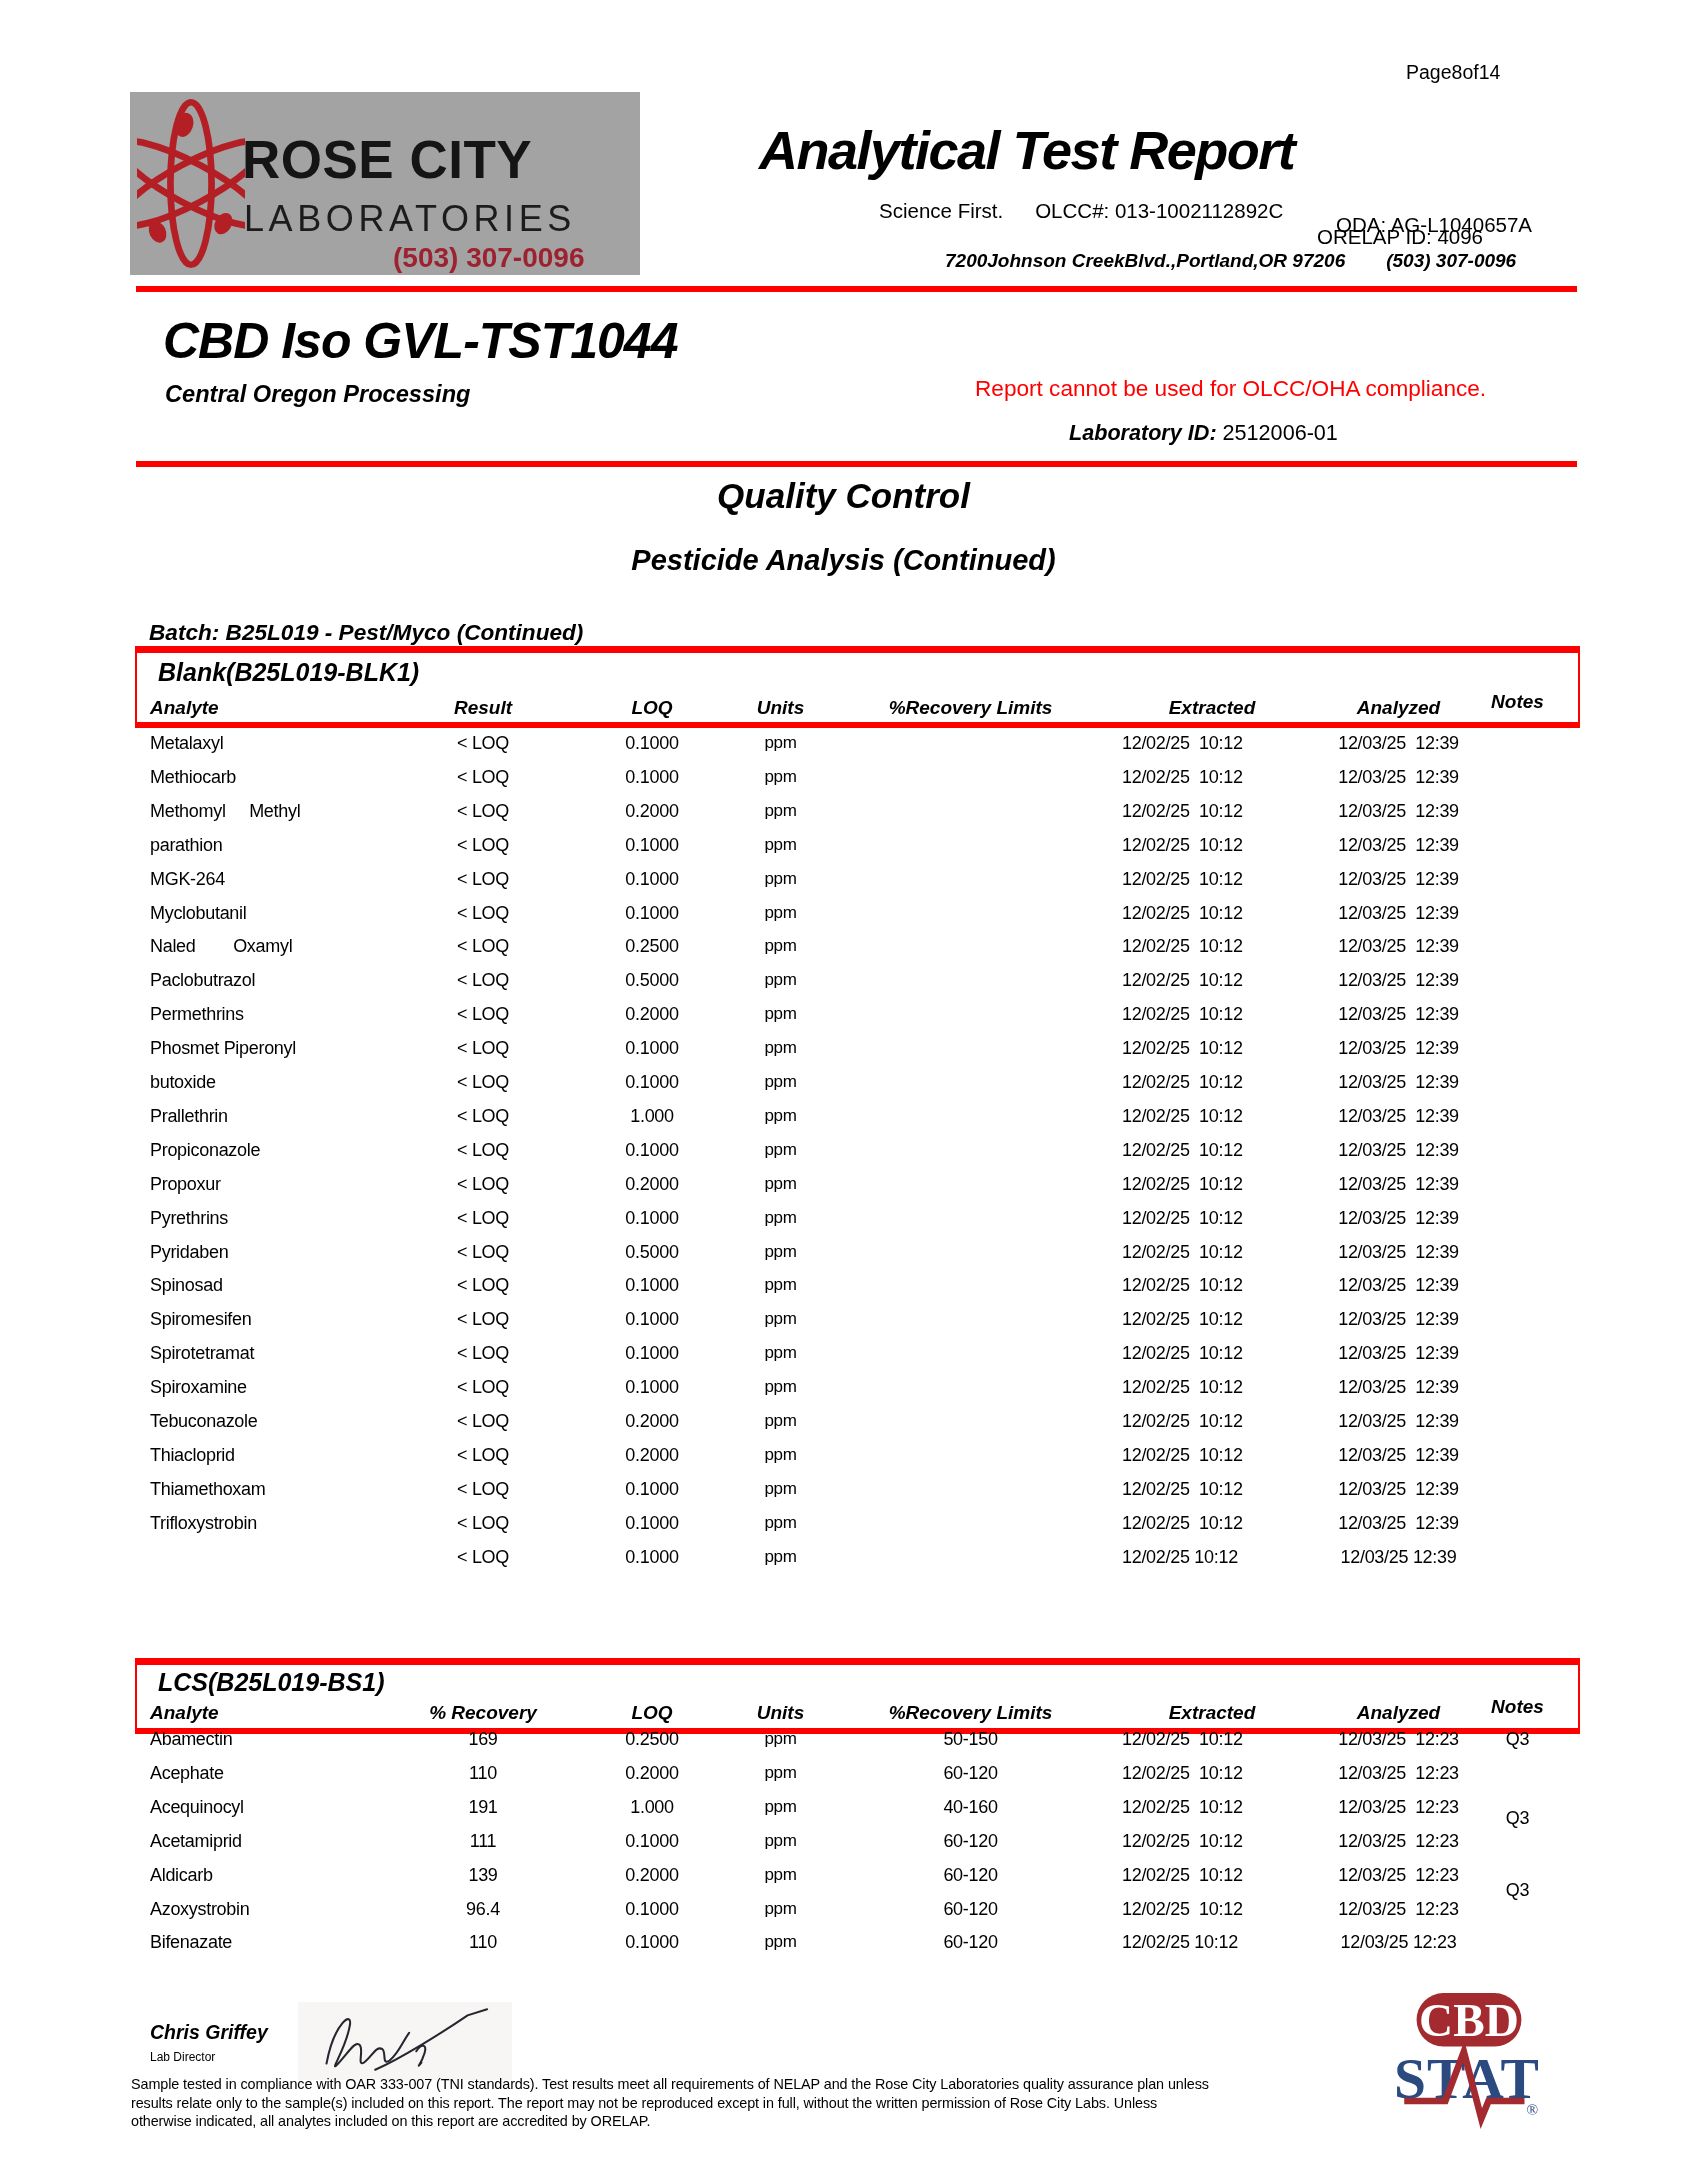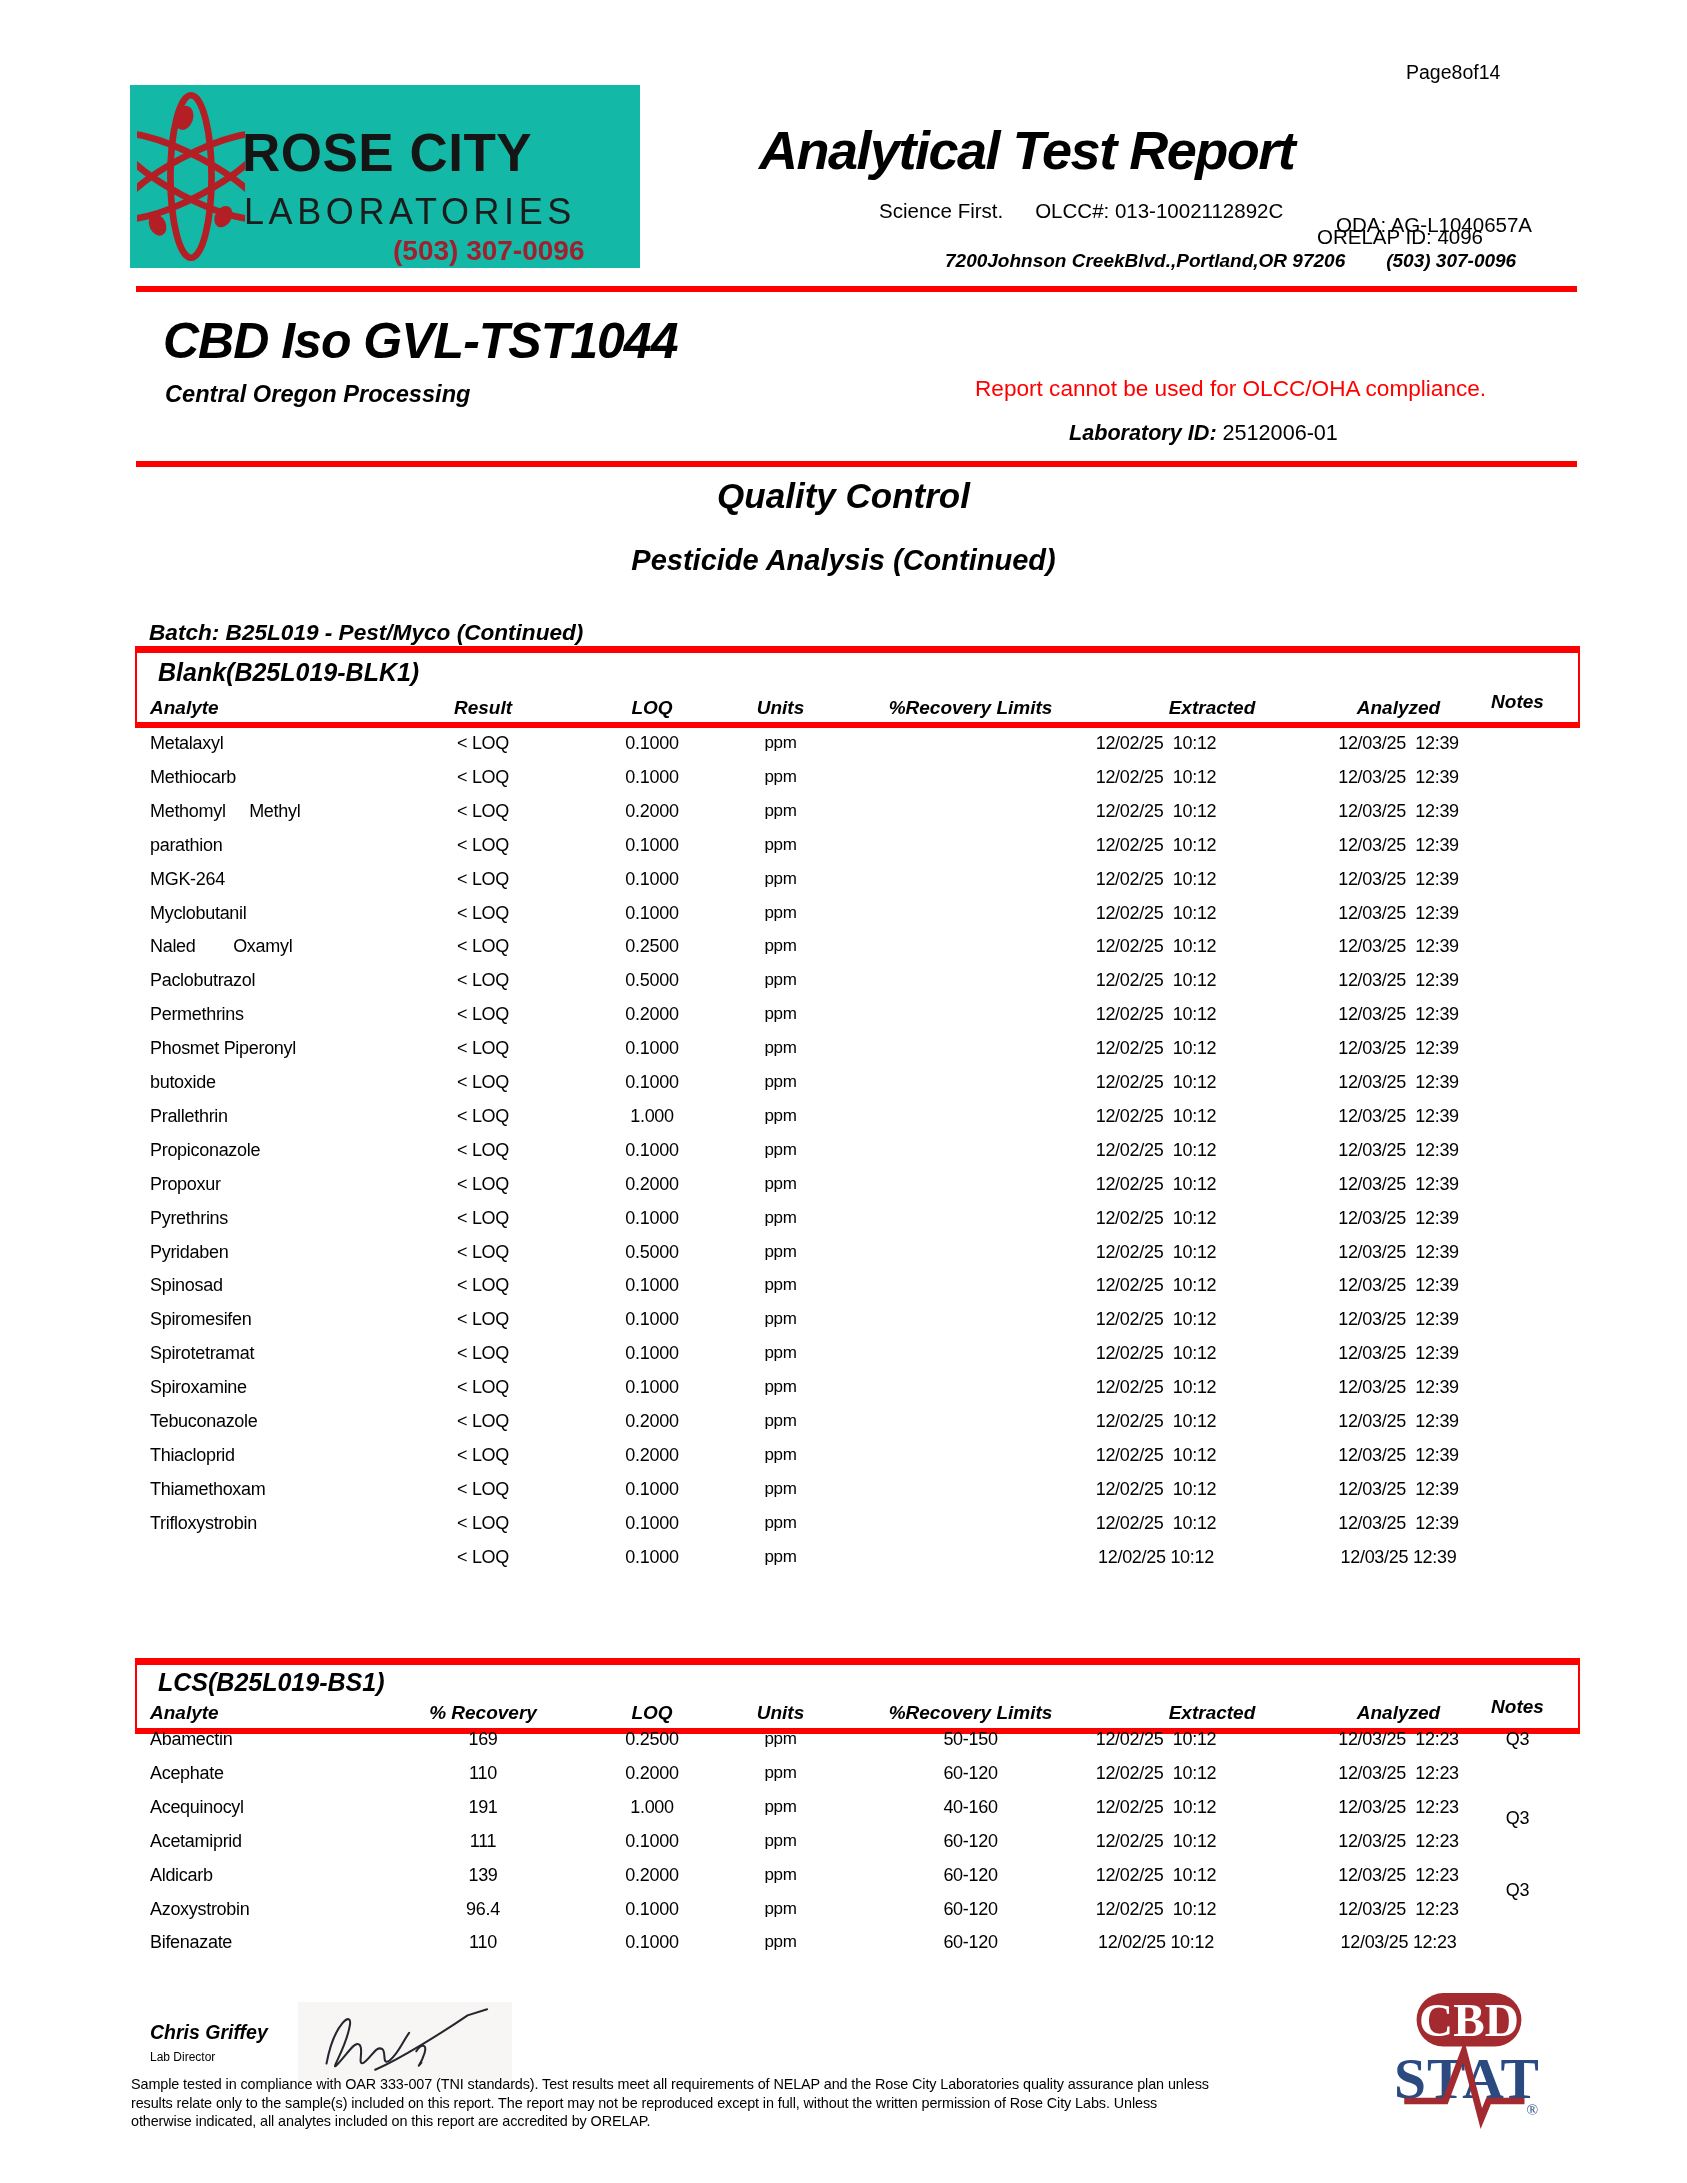--- a/index.html
+++ b/index.html
@@ -5,21 +5,21 @@
   html,body{margin:0;padding:0;background:#fff;}
   #page{position:relative;width:1687px;height:2183px;background:#ffffff;overflow:hidden;
         font-family:"Liberation Sans",sans-serif;color:#000;}
   .abs{position:absolute;}
   .bi{font-weight:bold;font-style:italic;}
   .red{color:#ff0000;}
   .rule{position:absolute;left:136px;width:1441px;height:6.2px;background:#ff0000;}
 
   
   #page-number{left:1406px;top:61px;font-size:19.5px;}
-  #logo-block{left:130px;top:85px;width:510px;height:183px;background:#14b8a6;}
+  #logo-block{left:130px;top:92px;width:510px;height:183px;background:#a3a3a3;}
   #logo-name{position:absolute;left:112px;top:41px;font-size:53px;font-weight:bold;letter-spacing:0.5px;color:#151515;line-height:1;}
   #logo-sub{position:absolute;left:114px;top:109px;font-size:36px;font-weight:400;letter-spacing:4.6px;color:#1c1c1c;line-height:1;}
   #logo-phone{position:absolute;left:263px;top:152px;font-size:28px;font-weight:bold;color:#9e2130;line-height:1;}
   #report-title{left:759px;top:123px;font-size:54px;letter-spacing:-1.5px;line-height:1;}
   #tagline-row{left:879px;top:199px;font-size:20.5px;display:flex;gap:32px;}
   #oda-line{left:1336px;top:213px;font-size:20.5px;}
   #orelap-line{left:1317px;top:225px;font-size:20.5px;}
   #address-row{left:945px;top:250px;font-size:19px;display:flex;gap:41px;}
   #rule-1{top:286px;}
 
@@ -48,21 +48,21 @@
   .hdr-row{position:absolute;left:0;width:1687px;height:26px;}
   .hdr{position:absolute;top:0;font-size:19px;font-weight:bold;font-style:italic;white-space:pre;}
   .rows{position:absolute;left:0;width:1687px;}
   .row{position:absolute;left:0;width:1687px;height:34px;}
   .cell{position:absolute;top:0;height:34px;line-height:34px;font-size:18px;letter-spacing:-0.3px;white-space:pre;}
   .c-analyte{left:150px;width:298px;text-align:left;}
   .c-result{left:406px;width:154px;text-align:center;}
   .c-loq{left:593px;width:118px;text-align:center;}
   .c-units{left:724px;width:113px;text-align:center;font-size:17px;}
   .c-limits{left:878px;width:185px;text-align:center;}
-  .c-extracted{left:1066px;width:180px;text-align:center;}
+  .c-extracted{left:1122px;width:180px;text-align:left;}
   .c-analyzed{left:1310px;width:177px;text-align:center;}
   .c-notes{left:1479px;width:77px;text-align:center;}
   .h-analyte{left:150px;}
   .h-result{left:406px;width:154px;text-align:center;}
   .h-loq{left:593px;width:118px;text-align:center;}
   .h-units{left:724px;width:113px;text-align:center;}
   .h-limits{left:878px;width:185px;text-align:center;}
   .h-extracted{left:1122px;width:180px;text-align:center;}
   .h-analyzed{left:1310px;width:177px;text-align:center;}
   .h-notes{left:1479px;width:77px;text-align:center;top:-6.2px;}

